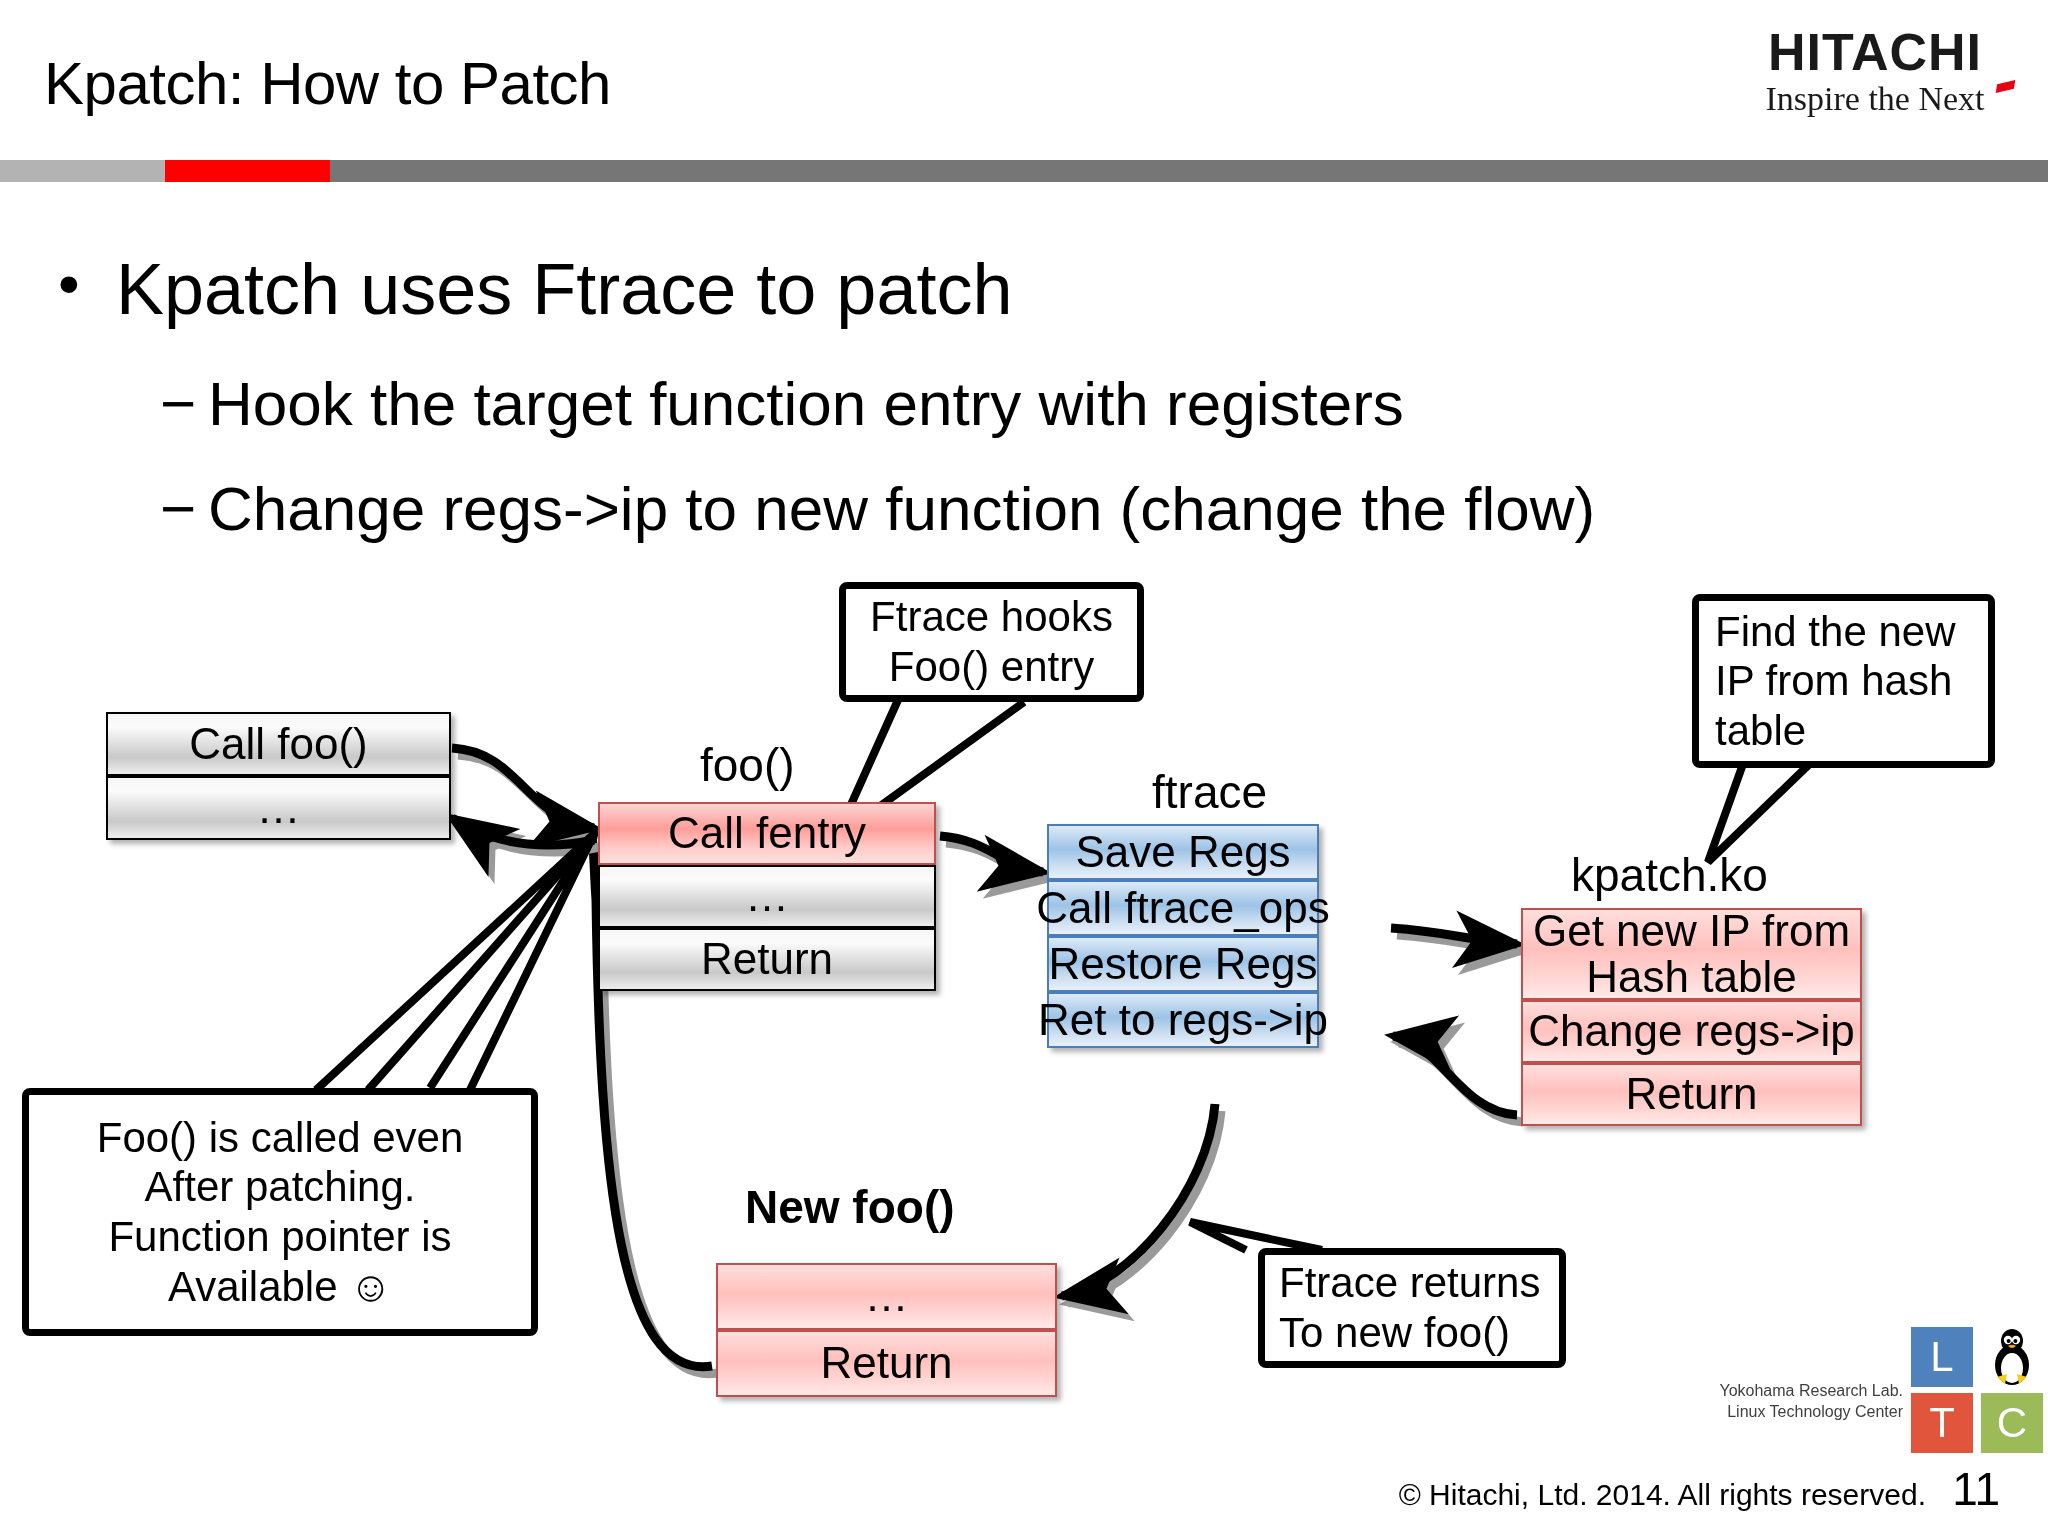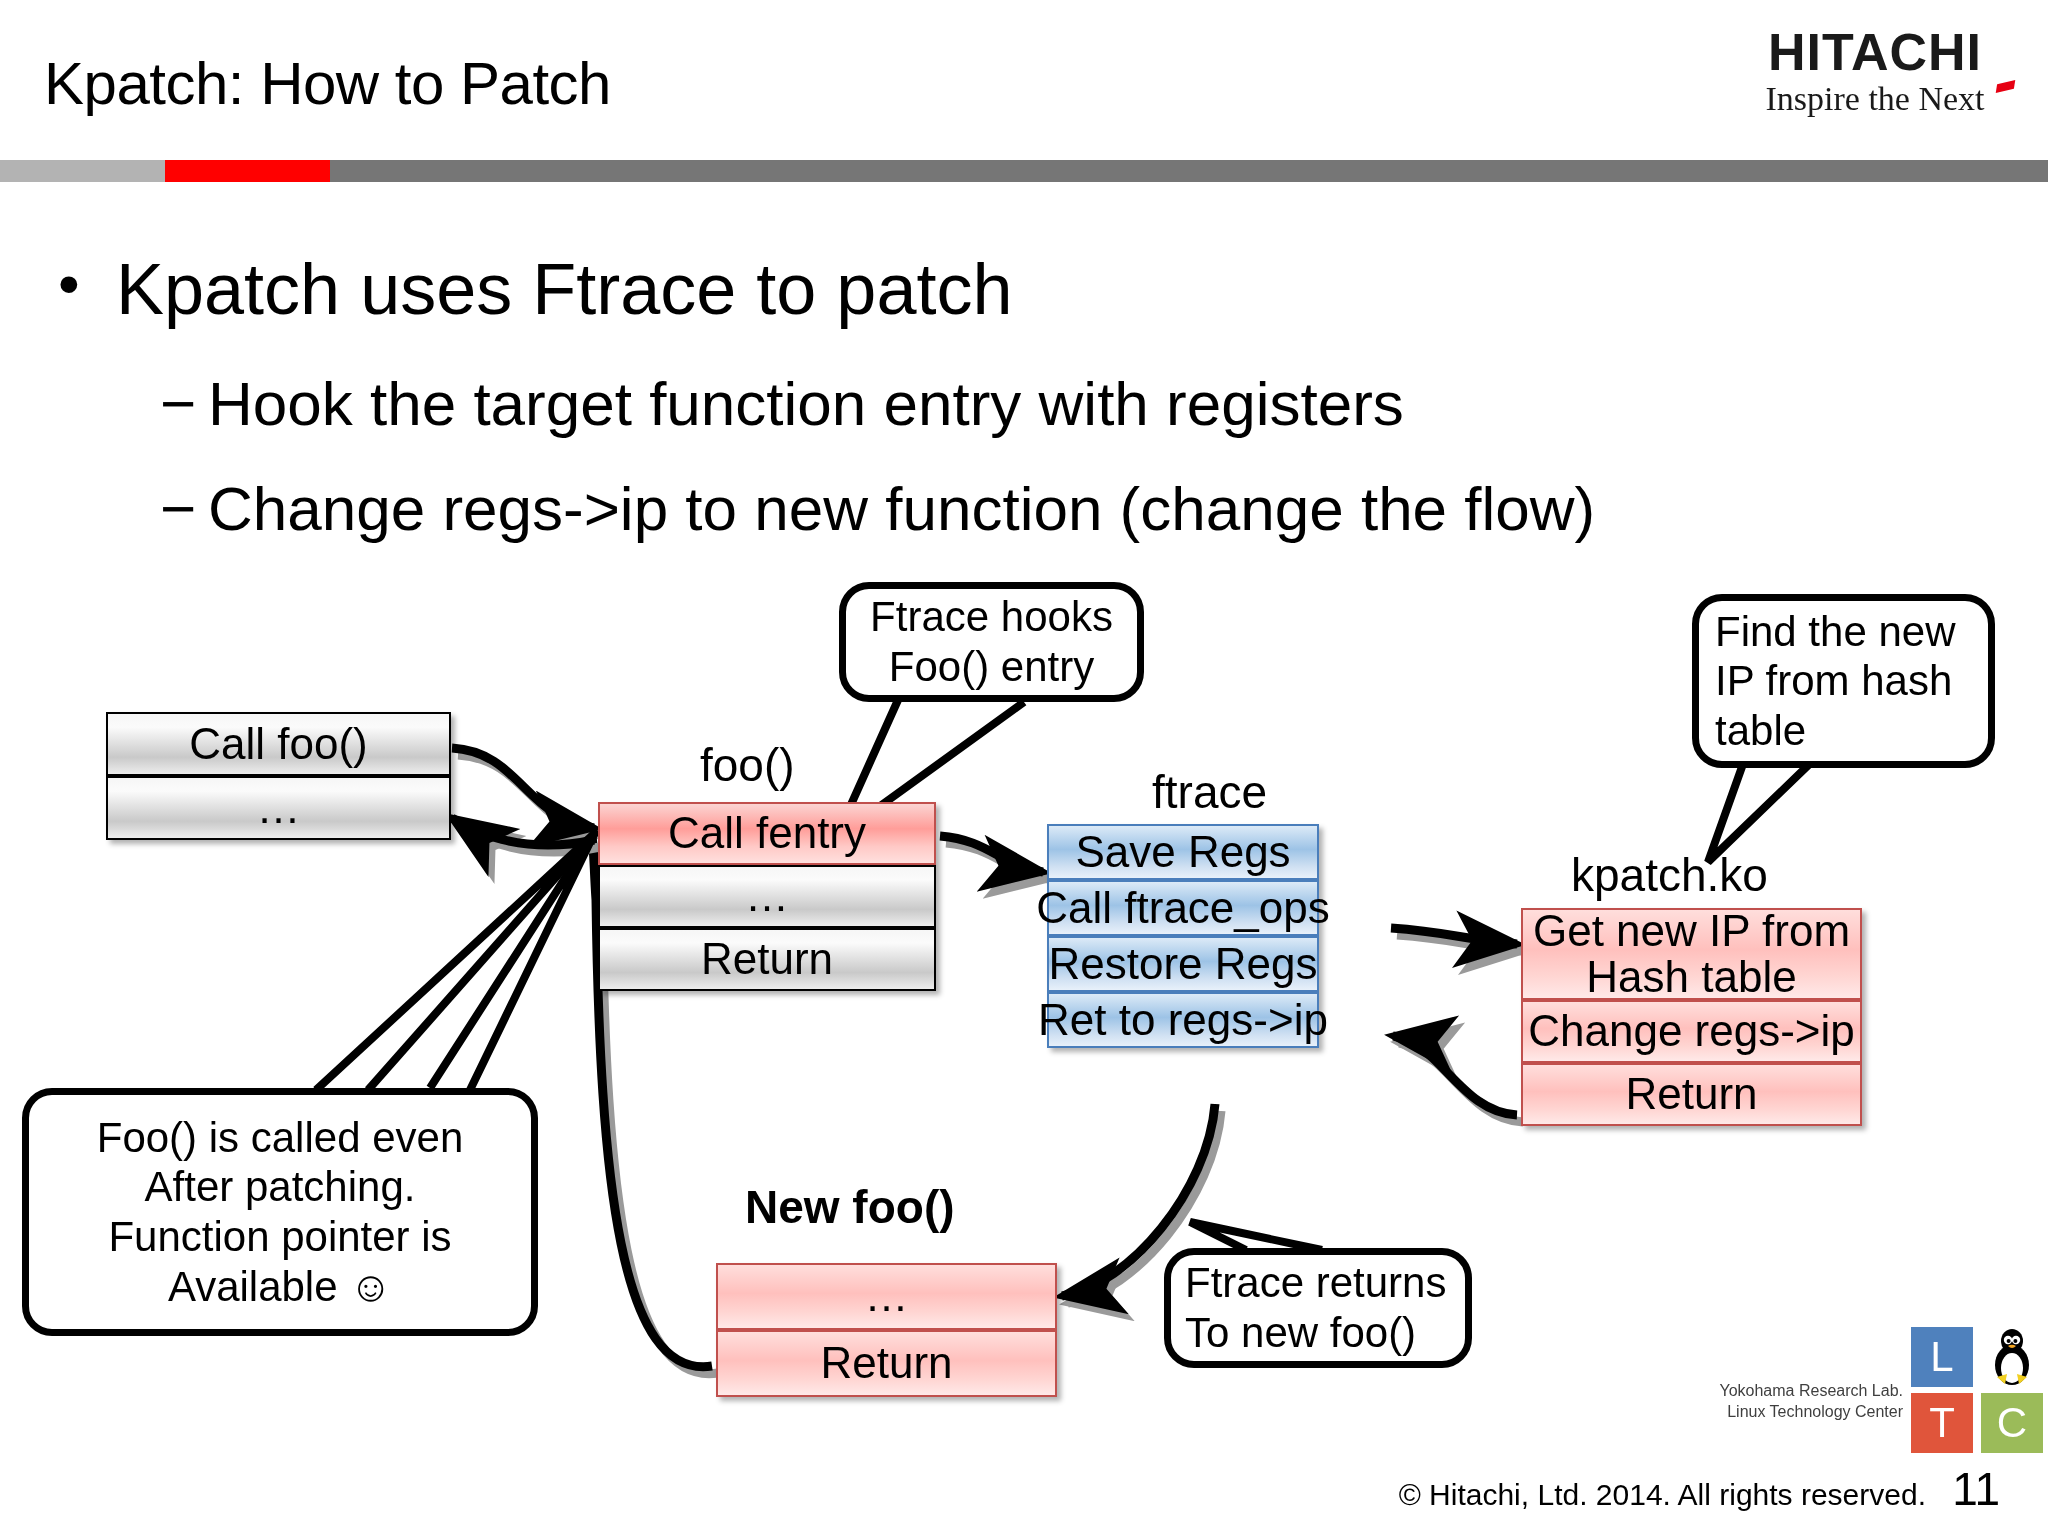--- a/index.html
+++ b/index.html
@@ -168,37 +168,37 @@
 
   #box-newfoo      { left: 716px;  top: 1263px; width: 341px; }
   #box-newfoo .row { height: 67px; }
   #cap-newfoo      { left: 745px;  top: 1180px; font-weight: bold; }
 
   
   .callout {
     position: absolute;
     box-sizing: border-box;
     border: 7px solid #000000;
-    border-radius: 30px;
+    border-radius: 8px;
     background: #ffffff;
     display: flex;
     flex-direction: column;
     align-items: center;
     justify-content: center;
     font-size: 42px;
     line-height: 1.18;
     text-align: center;
     color: #000;
   }
   .callout .line { white-space: nowrap; }
 
   #callout-hooks  { left: 839px;  top: 582px;  width: 305px; height: 120px; }
   #callout-find   { left: 1692px; top: 594px;  width: 303px; height: 174px; align-items:flex-start; padding-left: 16px; text-align:left; }
   #callout-foo    { left: 22px;   top: 1088px; width: 516px; height: 248px; }
-  #callout-ret    { left: 1164px; top: 1248px; width: 308px; height: 120px; align-items:flex-start; padding-left: 14px; text-align:left;}
+  #callout-ret    { left: 1258px; top: 1248px; width: 308px; height: 120px; align-items:flex-start; padding-left: 14px; text-align:left;}
 
   
   #ltc-logo {
     position: absolute;
     left: 1911px;
     top: 1327px;
     width: 132px;
     height: 126px;
   }
   .ltc-cell {

